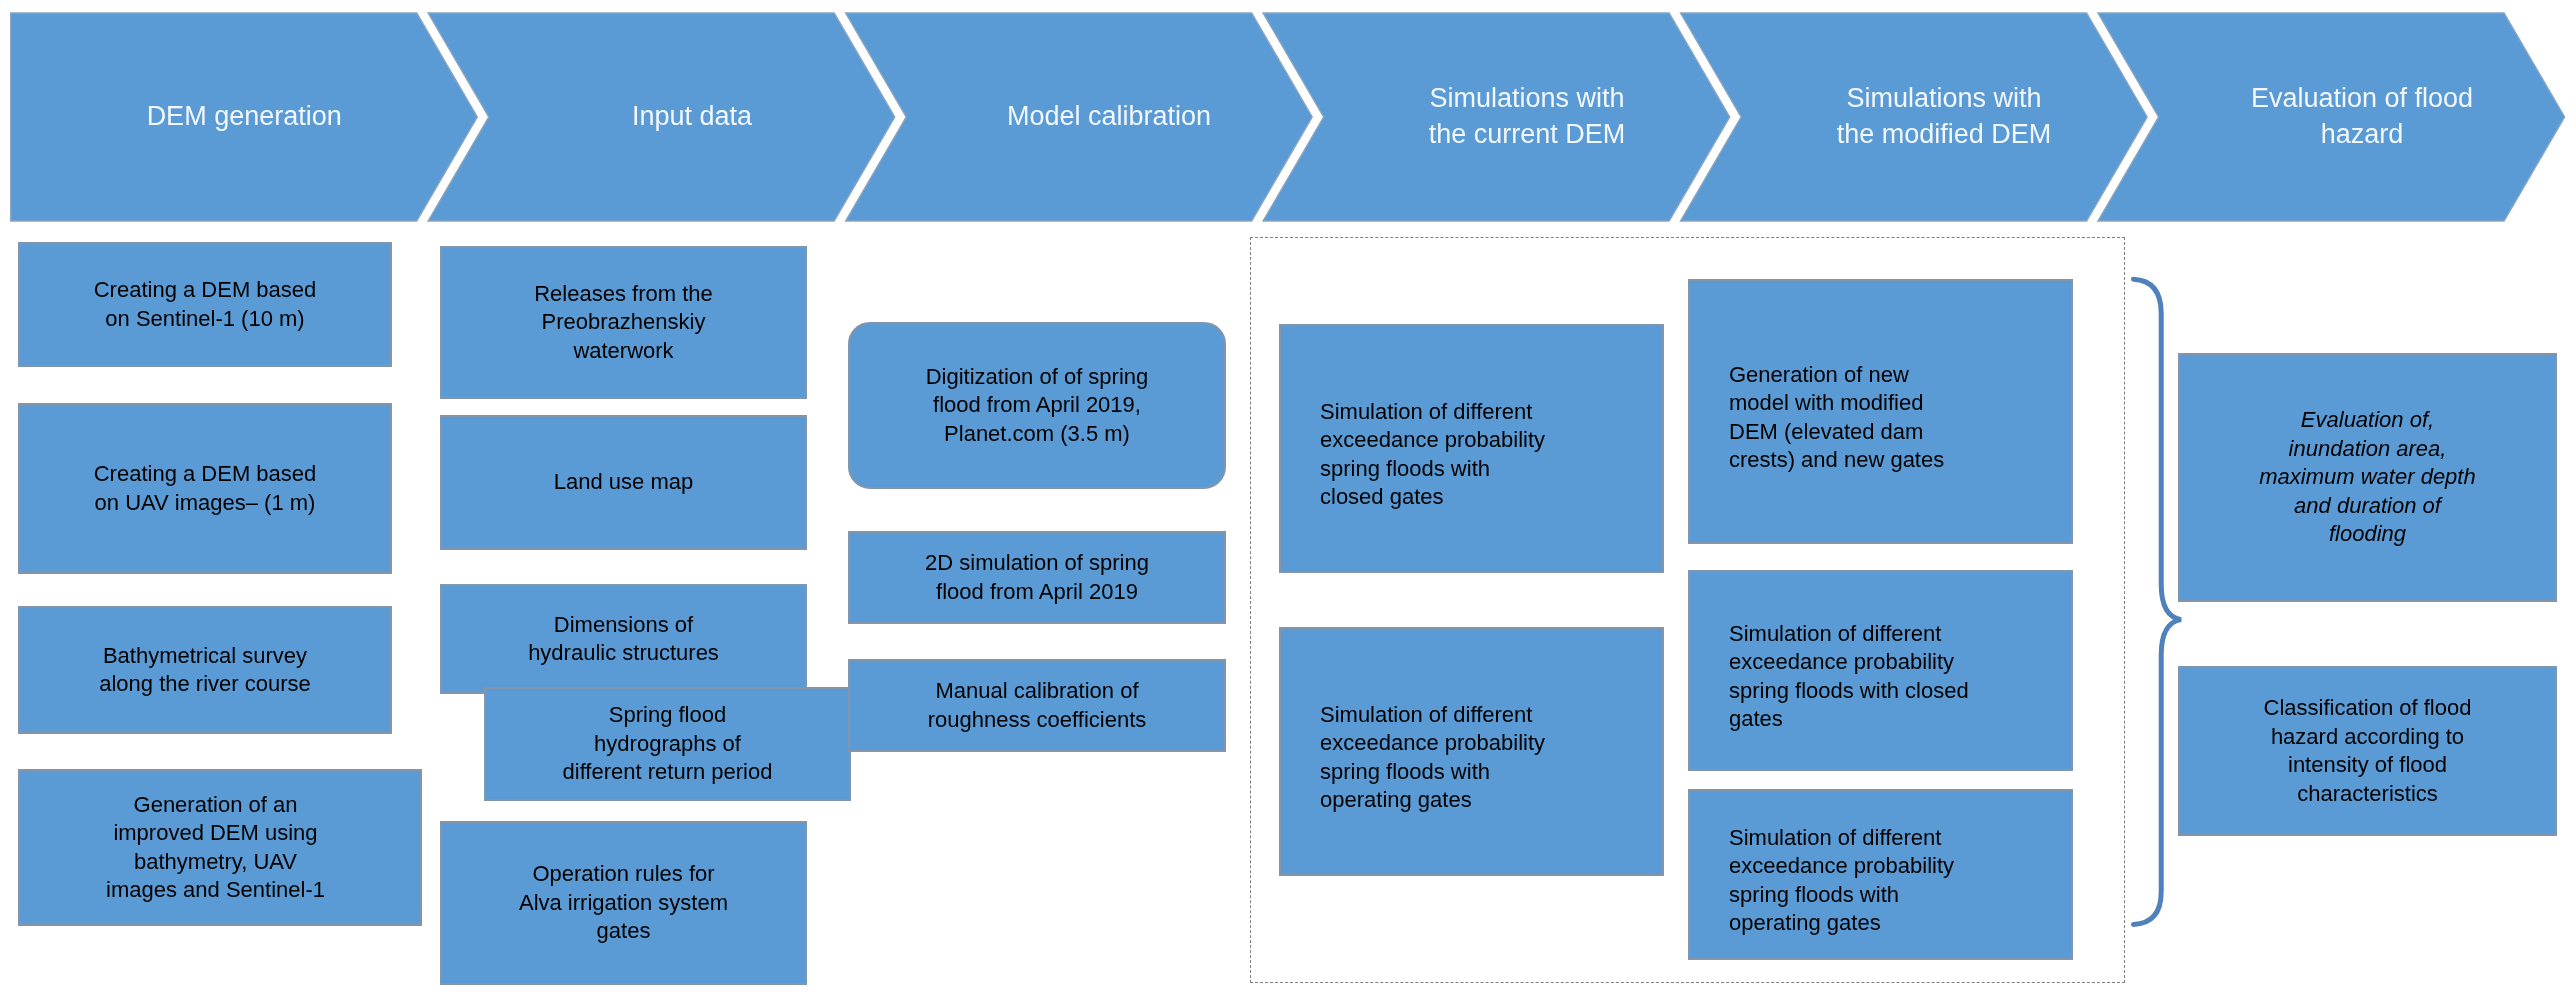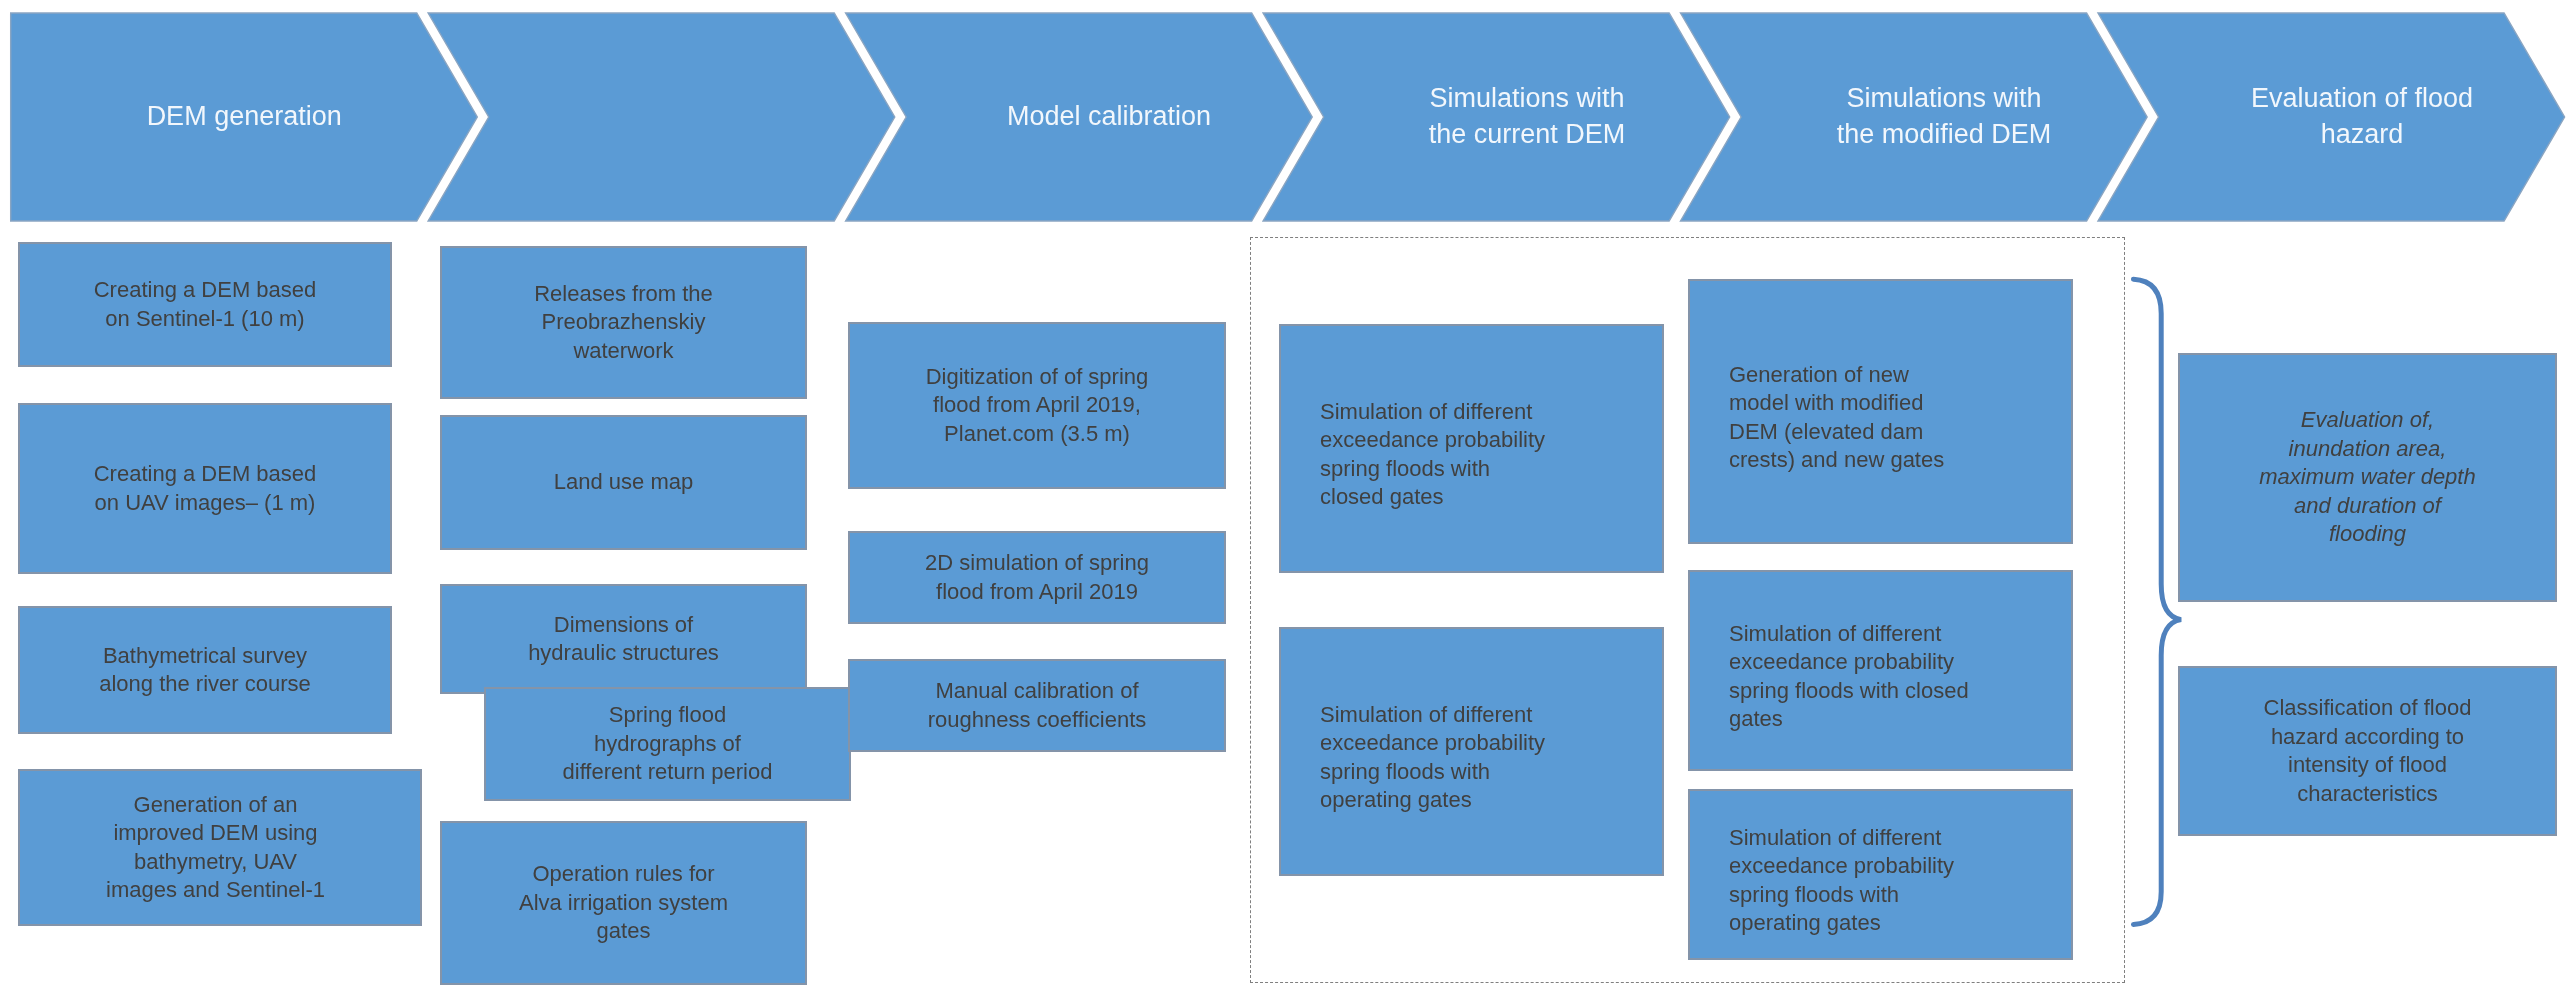--- a/index.html
+++ b/index.html
@@ -16,21 +16,21 @@
     display:flex;align-items:center;justify-content:center;
     color:#f2f7fc;font-size:27px;line-height:1.32;
     text-align:center;white-space:pre-line;
   }
   .box{
     position:absolute;
     background:#5b9bd5;
     border:2.1px solid #8494a9;
     box-sizing:border-box;
     display:flex;align-items:center;justify-content:center;
-    color:#404040;font-size:22px;line-height:28.5px;
+    color:#000000;font-size:22px;line-height:28.5px;
     text-align:center;white-space:pre-line;
     padding:0 25px;
   }
   .box.left{
     text-align:left;justify-content:flex-start;
     padding:12px 64px 0 39px;
   }
   .dashed-group{
     position:absolute;left:1250px;top:237px;width:875px;height:746px;
     border:1.4px dashed #7f7f7f;box-sizing:border-box;
@@ -45,20 +45,21 @@
   <svg class="banner-svg" width="2576" height="214" viewBox="0 0 3616 300">
     <polygon points="15,4 585,4 670,150 585,296 15,296" fill="#5b9bd5" stroke="#8aa5c2" stroke-width="2"></polygon>
     <polygon points="601,4 1171,4 1256,150 1171,296 601,296 686,150" fill="#5b9bd5" stroke="#8aa5c2" stroke-width="2"></polygon>
     <polygon points="1187,4 1757,4 1842,150 1757,296 1187,296 1272,150" fill="#5b9bd5" stroke="#8aa5c2" stroke-width="2"></polygon>
     <polygon points="1773,4 2343,4 2428,150 2343,296 1773,296 1858,150" fill="#5b9bd5" stroke="#8aa5c2" stroke-width="2"></polygon>
     <polygon points="2359,4 2929,4 3014,150 2929,296 2359,296 2444,150" fill="#5b9bd5" stroke="#8aa5c2" stroke-width="2"></polygon>
     <polygon points="2945,4 3515,4 3600,150 3515,296 2945,296 3030,150" fill="#5b9bd5" stroke="#8aa5c2" stroke-width="2"></polygon>
   </svg>
 
   <div class="chev-label" style="left:10.7px;width:467px;">DEM generation</div>
+  <div class="chev-label" style="left:489px;width:406px;">Input data</div>
   <div class="chev-label" style="left:906px;width:406px;">Model calibration</div>
   <div class="chev-label" style="left:1324px;width:406px;">Simulations with
 the current DEM</div>
   <div class="chev-label" style="left:1741px;width:406px;">Simulations with
 the modified DEM</div>
   <div class="chev-label" style="left:2159px;width:406px;">Evaluation of flood
 hazard</div>
 
   <div class="dashed-group"></div>
 
@@ -79,21 +80,21 @@
   <div class="box" style="left:440px;top:415px;width:367px;height:135px;">Land use map</div>
   <div class="box" style="left:440px;top:584px;width:367px;height:110px;">Dimensions of
 hydraulic structures</div>
   <div class="box" style="left:440px;top:687px;width:367px;height:114px;margin-left:44px;">Spring flood
 hydrographs of
 different return period</div>
   <div class="box" style="left:440px;top:821px;width:367px;height:164px;">Operation rules  for
 Alva irrigation system
 gates</div>
 
-  <div class="box" style="left:848px;top:322px;width:378px;height:167px;">Digitization of of spring
+  <div class="box" style="left:848px;top:322px;width:378px;height:167px;border-radius:22px;">Digitization of of spring
 flood from April 2019,
 Planet.com (3.5 m)</div>
   <div class="box" style="left:848px;top:531px;width:378px;height:93px;">2D simulation of spring
 flood from April 2019</div>
   <div class="box" style="left:848px;top:659px;width:378px;height:93px;">Manual calibration of
 roughness coefficients</div>
 
   <div class="box left" style="left:1279px;top:324px;width:385px;height:249px;">Simulation of different
 exceedance probability
 spring floods with

